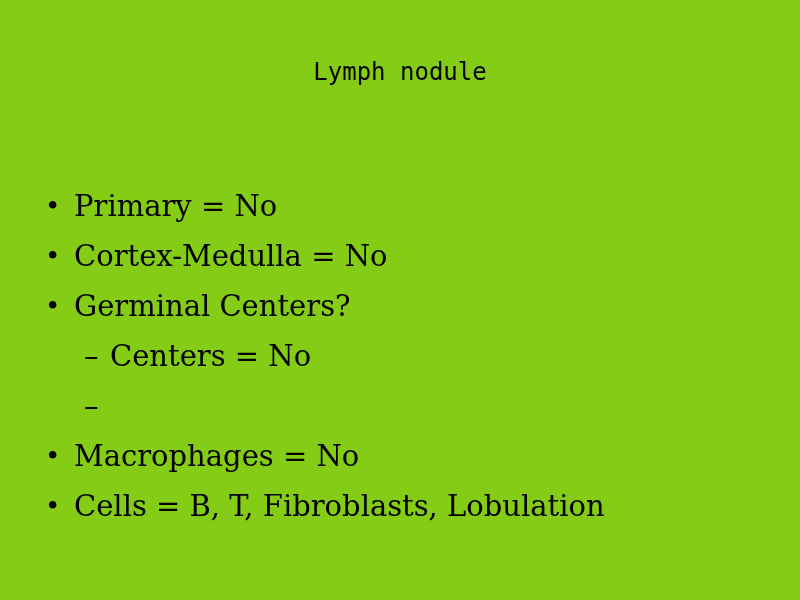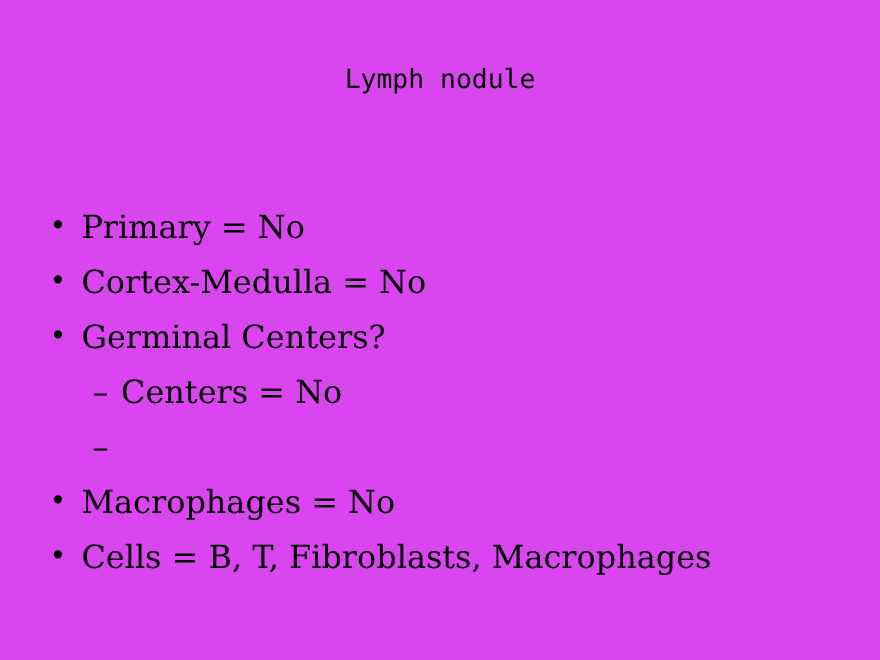--- a/index.html
+++ b/index.html
@@ -64,21 +64,21 @@
     width: 26px;
     font-size: 29px;
   }
   .line .text {
     display: inline-block;
   }
 </style>
 </head>
 <body style="background: rgb(255, 255, 255);">
 
-<div class="slide" style="background: #d946ef; color: rgb(0, 0, 0);">
+<div class="slide" style="background: #84cc16; color: rgb(0, 0, 0);">
 
   <div class="slide-title">Lymph nodule</div>
 
   <div class="bullet-list">
 
     <div class="line level1">
       <span class="marker">•</span>
       <span class="text">Primary = No</span>
     </div>
 
@@ -101,17 +101,17 @@
       <span class="marker">–</span>
     </div>
 
     <div class="line level1">
       <span class="marker">•</span>
       <span class="text">Macrophages = No</span>
     </div>
 
     <div class="line level1">
       <span class="marker">•</span>
-      <span class="text">Cells = B, T, Fibroblasts, Macrophages</span>
+      <span class="text">Cells = B, T, Fibroblasts, Lobulation</span>
     </div>
 
   </div>
 </div>
 
 </body></html>

